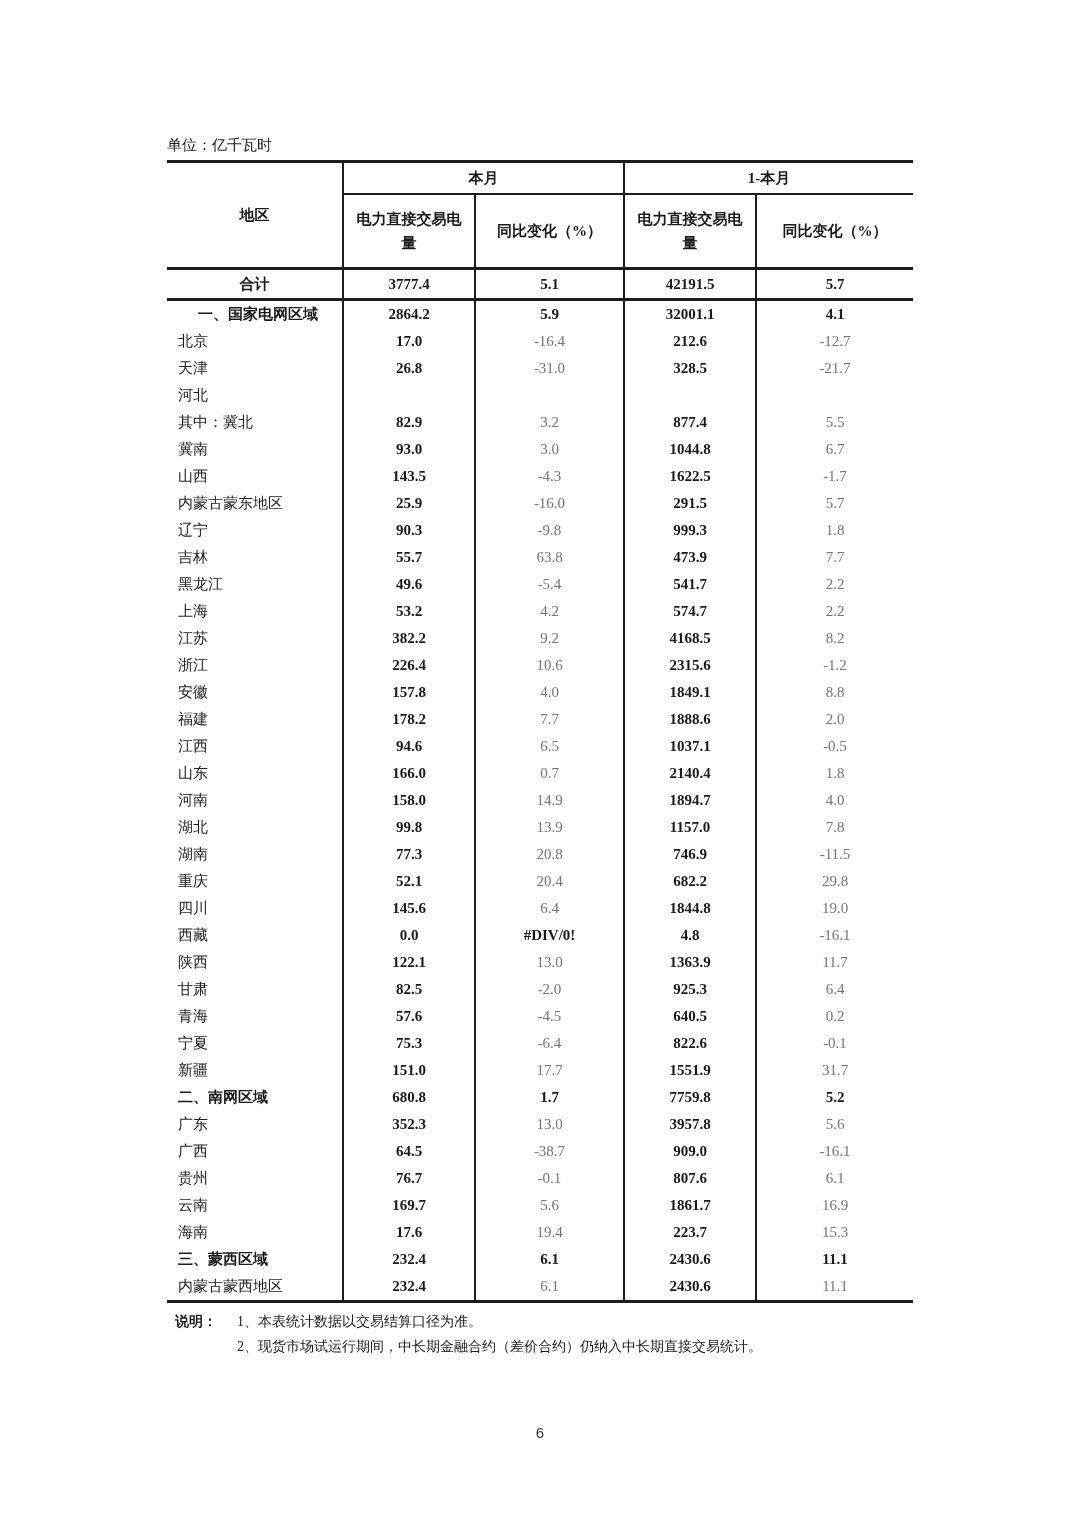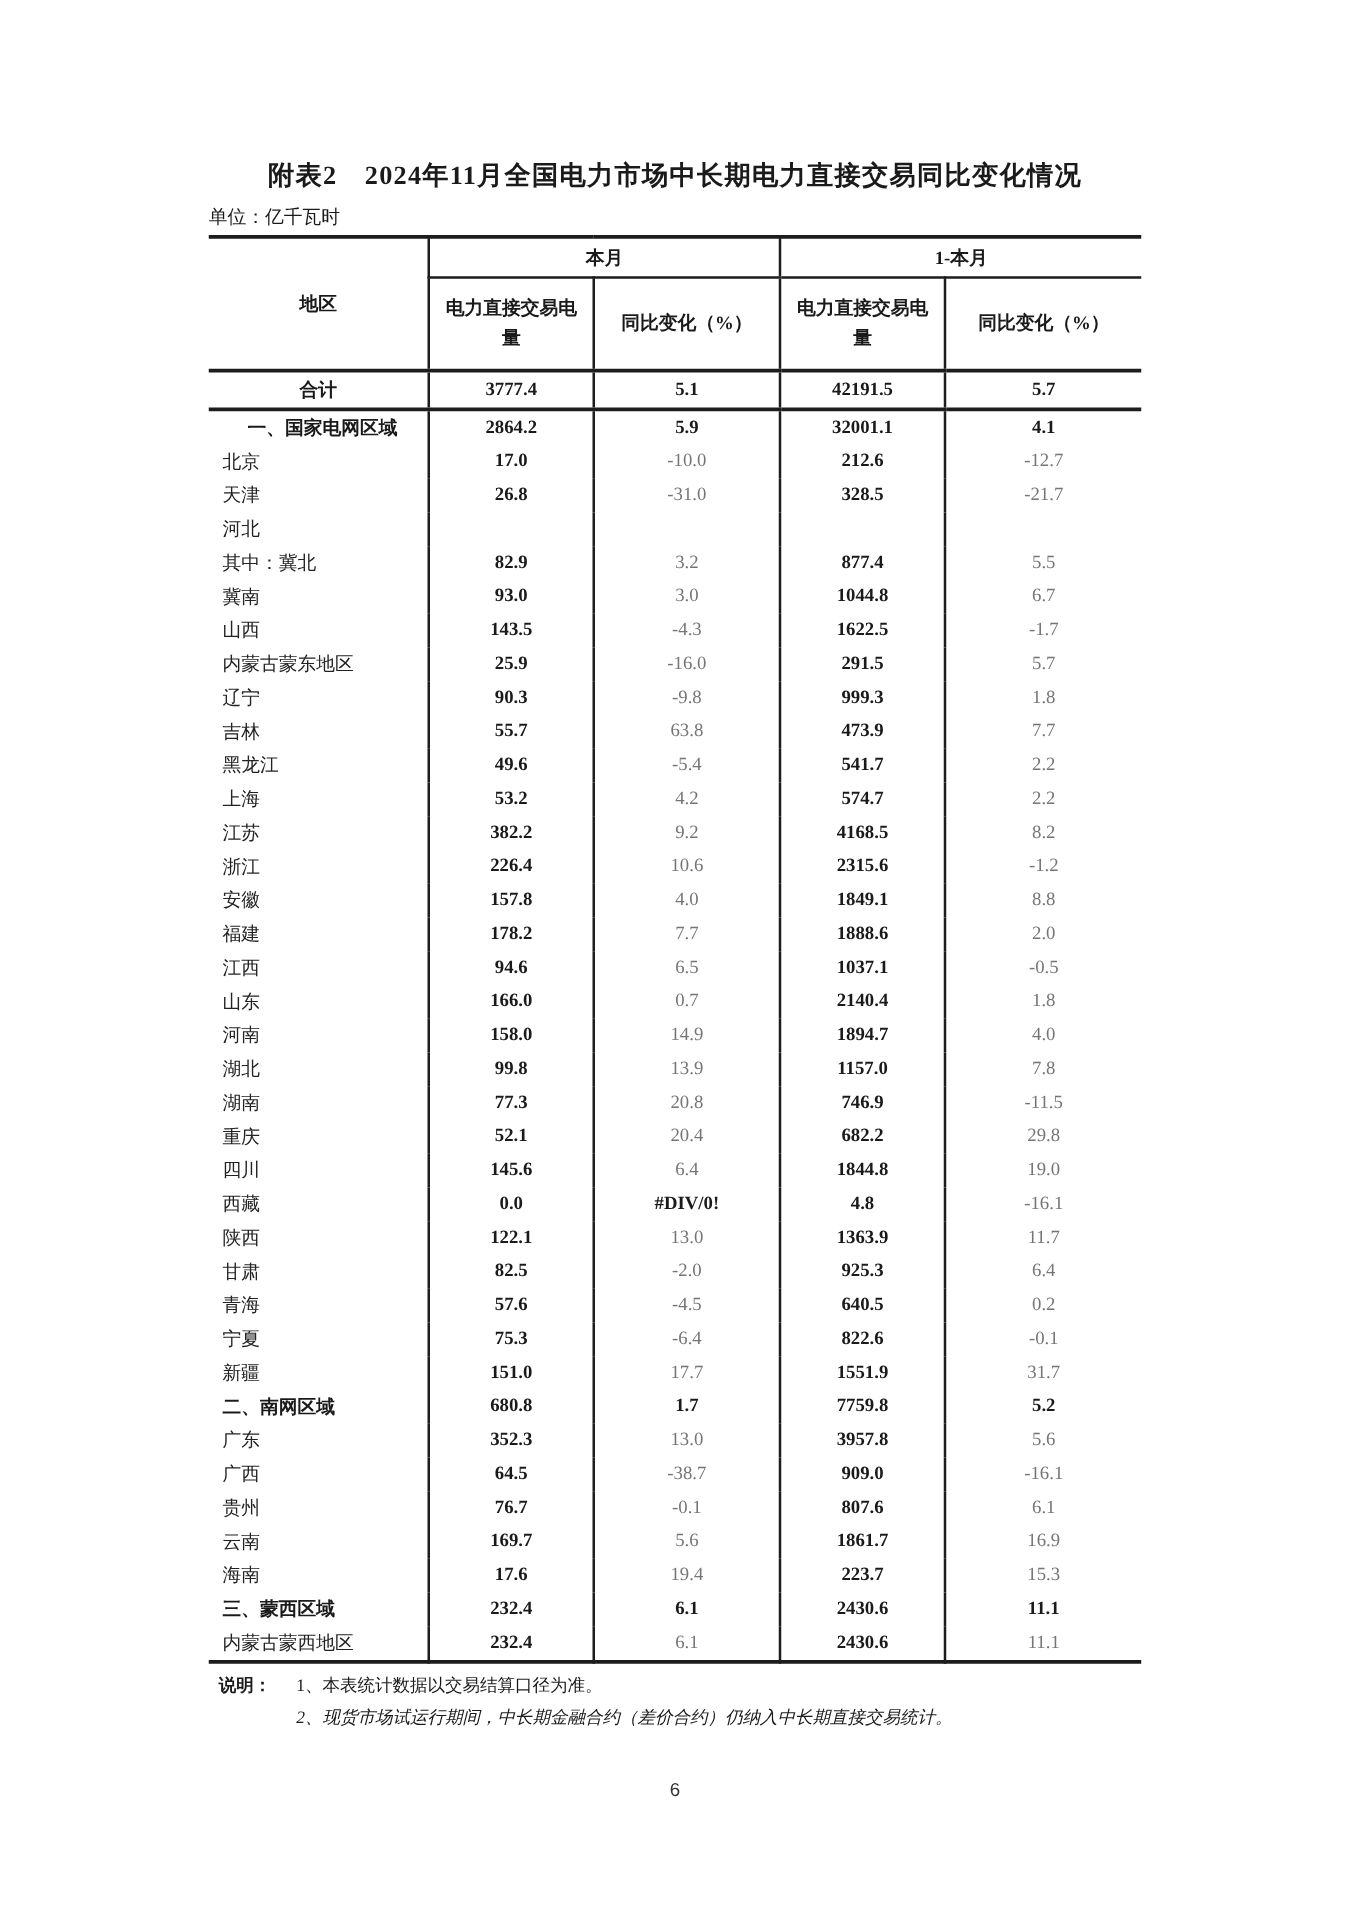--- a/index.html
+++ b/index.html
@@ -88,37 +88,36 @@
     margin-top: 6px;
     padding-left: 8px;
     font-size: 14px;
     line-height: 25px;
     color: var(--text, #1a1a1a);
     display: grid;
     grid-template-columns: 62px 1fr;
   }
   .notes .lbl { grid-column: 1; grid-row: 1; font-weight: bold; }
   .notes .n1 { grid-column: 2; grid-row: 1; }
-  .notes .n2 { grid-column: 2; grid-row: 2; font-style: italic; }
+  .notes .n2 { grid-column: 2; grid-row: 2; }
   .page-num {
     position: absolute;
     left: 0; right: 0;
     top: 1424px;
     text-align: center;
     font-family: "Liberation Sans", sans-serif;
     font-size: 15px;
     color: #333333;
   }
 </style>
 </head>
 <body style="--text: #1a1a1a; --muted-value: #757575; --border: #1d1d1d;">
 
 <div class="sheet">
 
-  <h1 class="doc-title">附表2　2024年11月全国电力市场中长期电力直接交易同比变化情况</h1>
 
   <div class="unit-line">单位：亿千瓦时</div>
 
   <table class="main">
     <colgroup>
       <col class="c1">
         <col class="c2">
         <col class="c3">
         <col class="c4">
         <col class="c5">
@@ -147,21 +146,21 @@
         <tr class="section indent1">
           <td class="region">一、国家电网区域</td>
           <td class="vol vline">2864.2</td>
           <td class="yoy vline">5.9</td>
           <td class="vol vline">32001.1</td>
           <td class="yoy vline">4.1</td>
         </tr>
         <tr>
           <td class="region">北京</td>
           <td class="vol vline">17.0</td>
-          <td class="yoy vline">-10.0</td>
+          <td class="yoy vline">-16.4</td>
           <td class="vol vline">212.6</td>
           <td class="yoy vline">-12.7</td>
         </tr>
         <tr>
           <td class="region">天津</td>
           <td class="vol vline">26.8</td>
           <td class="yoy vline">-31.0</td>
           <td class="vol vline">328.5</td>
           <td class="yoy vline">-21.7</td>
         </tr>

